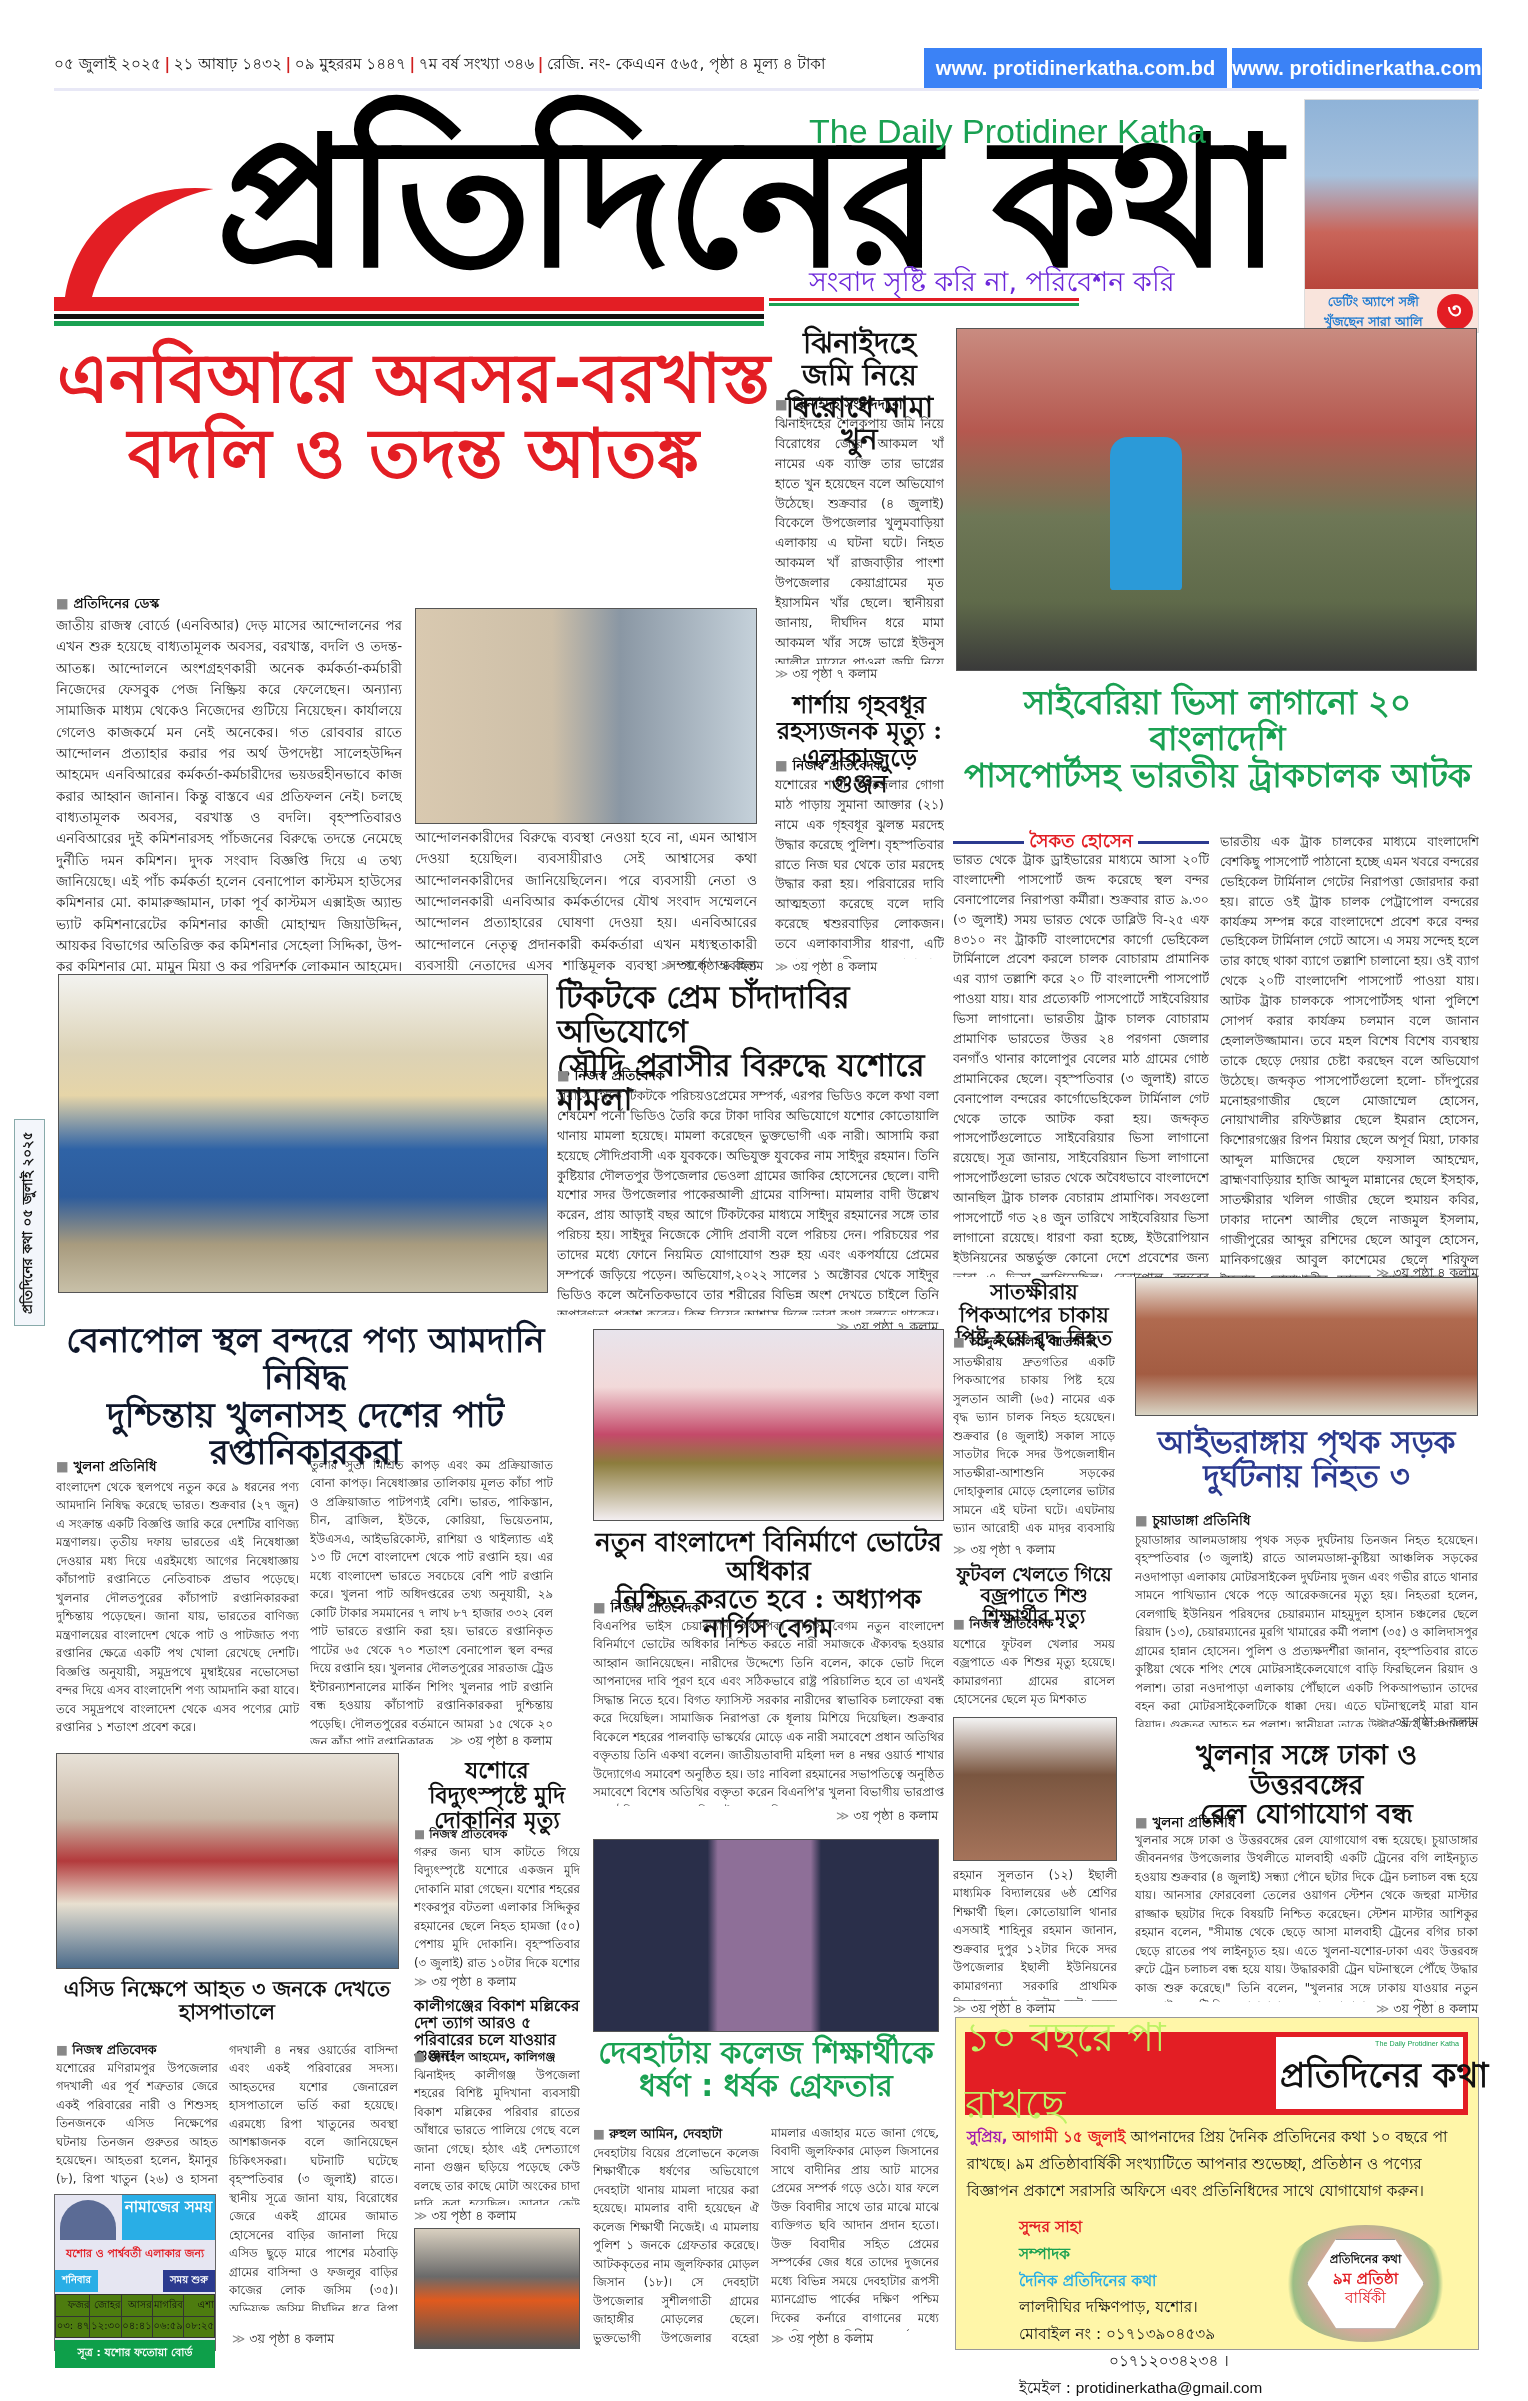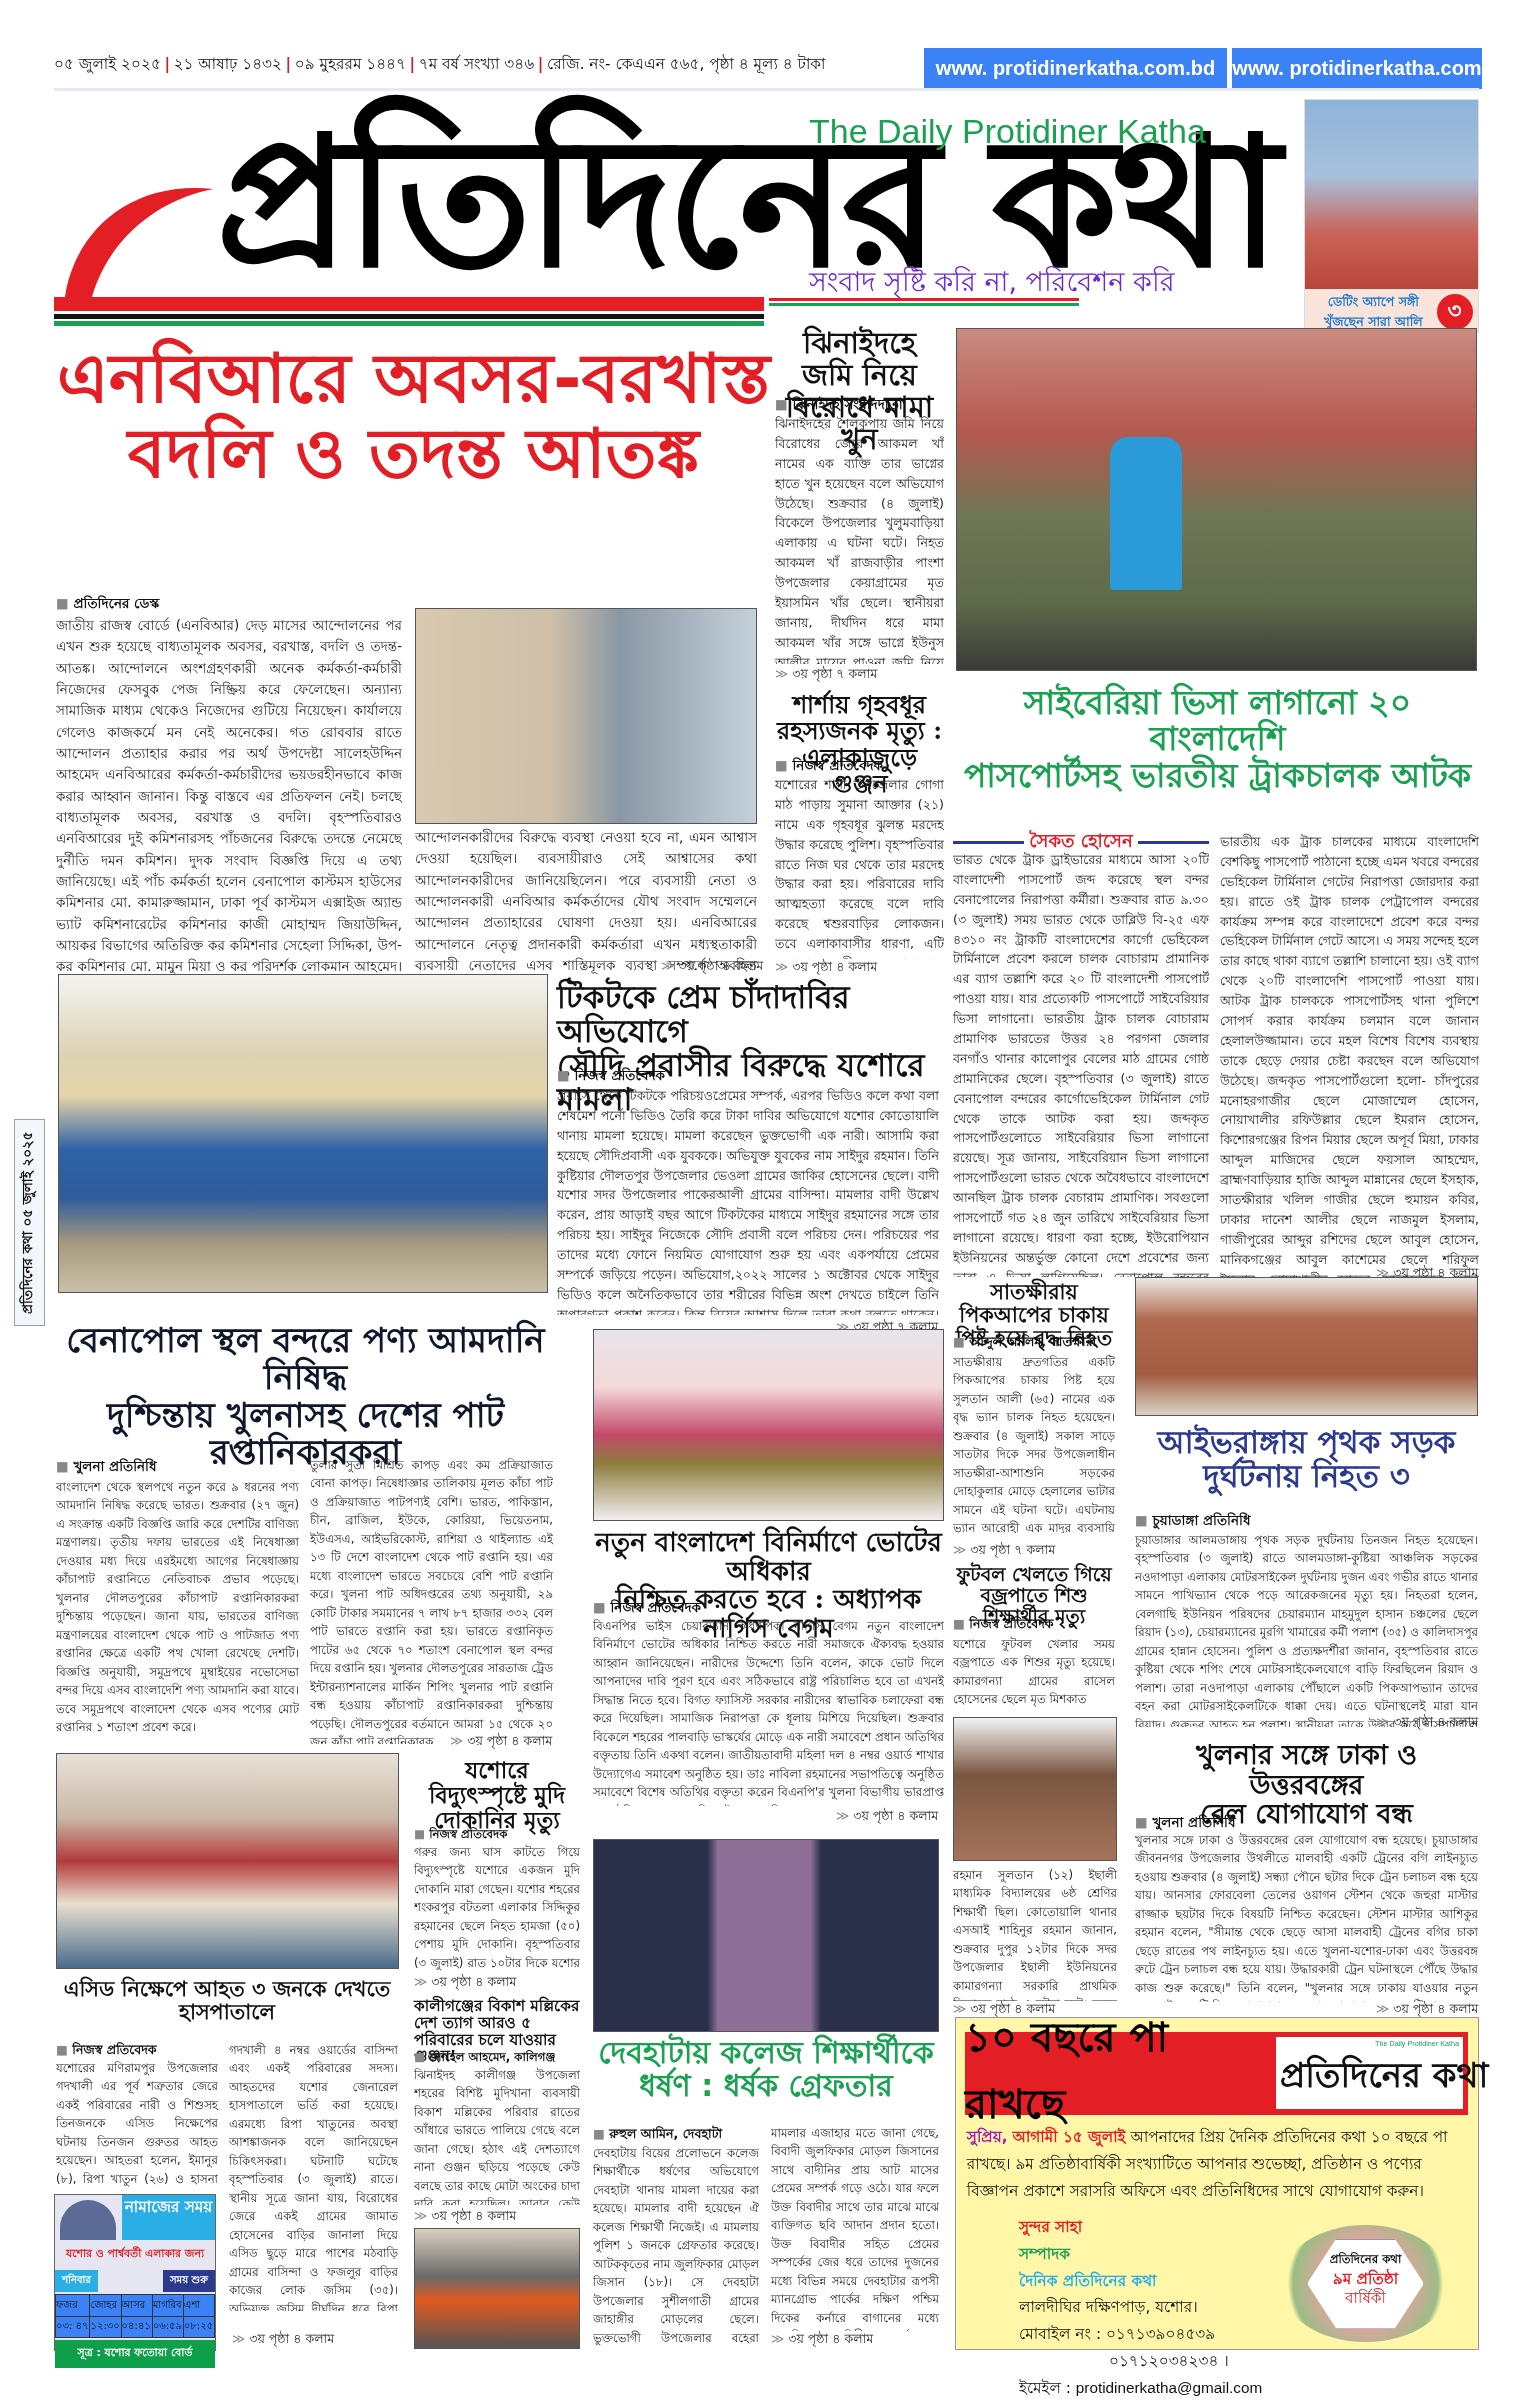--- a/index.html
+++ b/index.html
@@ -26,21 +26,21 @@
   .teaser .pg{position:absolute;right:5.4px;top:194px;width:36px;height:36px;border-radius:50%;background:#e31e24;color:#fff;font-size:21.6px;font-weight:bold;display:flex;align-items:center;justify-content:center}
   .headline{font-weight:bold;line-height:1.1;text-align:center}
   .body{font-size:13.5px;line-height:1.58;text-align:justify;color:#222}
   .byline{font-size:13.5px;font-weight:bold;color:#111}
   .byline::before{content:"■ ";color:#888}
   .cont{font-size:12.6px;color:#222}
   .cont::before{content:"≫ ";color:#888}
   .photo{border:0.9px solid #555;overflow:hidden}
   .prayer{left:54px;top:2194px;width:162px;height:157px;border:0.9px solid #666;background:#e6e6f2}
   table.pt{border-collapse:collapse;width:100%;font-size:10px}
-  table.pt td{border:0.9px solid #333;text-align:left;padding:1.8px 0;background:#3b82f6}
+  table.pt td{border:0.9px solid #333;text-align:right;padding:1.8px 0;background:#4d7c0f}
   .ad{left:955px;top:2017px;width:524px;height:333px;background:#fff6a8;border:0.9px solid #999}
 </style>
 </head>
 <body>
 
 <div class="abs topline">
   <span>০৫ জুলাই ২০২৫</span><span class="sep">|</span><span>২১ আষাঢ় ১৪৩২</span><span class="sep">|</span><span>০৯ মুহররম ১৪৪৭</span><span class="sep">|</span><span>৭ম বর্ষ সংখ্যা ৩৪৬</span><span class="sep">|</span><span>রেজি. নং- কেএএন ৫৬৫, পৃষ্ঠা ৪ মূল্য ৪ টাকা</span>
 </div>
 <a class="abs urlbox" style="left:924px;width:303px">www. protidinerkatha.com.bd</a>
 <a class="abs urlbox" style="left:1232px;width:250px">www. protidinerkatha.com</a>
@@ -220,21 +220,21 @@
   <div>দেবহাটায় কলেজ শিক্ষার্থীকে</div>
   <div>ধর্ষণ : ধর্ষক গ্রেফতার</div>
 </div>
 <div class="abs byline" style="left:593px;top:2125px;font-size:12.6px">রুহুল আমিন, দেবহাটা</div>
 <div class="abs body" style="left:593px;top:2144px;width:166px;height:205px;overflow:hidden;font-size:11.7px">দেবহাটায় বিয়ের প্রলোভনে কলেজ শিক্ষার্থীকে ধর্ষণের অভিযোগে দেবহাটা থানায় মামলা দায়ের করা হয়েছে। মামলার বাদী হয়েছেন ঐ কলেজ শিক্ষার্থী নিজেই। এ মামলায় পুলিশ ১ জনকে গ্রেফতার করেছে। আটককৃতের নাম জুলফিকার মোড়ল জিসান (১৮)। সে দেবহাটা উপজেলার সুশীলগাতী গ্রামের জাহাঙ্গীর মোড়লের ছেলে। ভুক্তভোগী উপজেলার বহেরা গ্রামের সাইফুল ইসলামের কলেজ পড়ুয়া কন্যার দায়ের করা দেবহাটা থানার</div>
 <div class="abs body" style="left:771px;top:2124px;width:168px;height:207px;overflow:hidden;font-size:11.7px">মামলার এজাহার মতে জানা গেছে, বিবাদী জুলফিকার মোড়ল জিসানের সাথে বাদীনির প্রায় আট মাসের প্রেমের সম্পর্ক গড়ে ওঠে। যার ফলে উক্ত বিবাদীর সাথে তার মাঝে মাঝে ব্যক্তিগত ছবি আদান প্রদান হতো। উক্ত বিবাদীর সহিত প্রেমের সম্পর্কের জের ধরে তাদের দুজনের মধ্যে বিভিন্ন সময়ে দেবহাটার রূপসী ম্যানগ্রোভ পার্কের দক্ষিণ পশ্চিম দিকের কর্নারে বাগানের মধ্যে একাধিকবার শারিরীক সম্পর্ক গড়ে ওঠে এবং বিবাদী তাদের</div>
 <div class="abs cont" style="left:771px;top:2330px">৩য় পৃষ্ঠা ৪ কলাম</div>
 
 <div class="abs ad">
   <div style="position:absolute;left:9px;top:13.5px;width:503px;height:83px;background:#e31e24;display:flex">
-    <div style="flex:0 0 306px;color:#000000;font-size:40px;font-weight:bold;display:flex;align-items:center;justify-content:center">১০ বছরে পা রাখছে</div>
+    <div style="flex:0 0 306px;color:#bef264;font-size:40px;font-weight:normal;display:flex;align-items:center;justify-content:center">১০ বছরে পা রাখছে</div>
     <div style="flex:1;background:#fff;margin:5.4px;position:relative">
       <div style="position:absolute;right:3.6px;top:1.8px;font-size:7.2px;color:#1aa152;font-family:'Liberation Sans',sans-serif">The Daily Protidiner Katha</div>
       <div style="position:absolute;left:3.6px;top:12.6px;font-size:34px;font-weight:bold;font-family:'DejaVu Serif',serif;white-space:nowrap">প্রতিদিনের কথা</div>
     </div>
   </div>
   <div style="position:absolute;left:10.8px;top:106px;width:502px;font-size:15.3px;line-height:1.75">
     <span style="color:#a21caf;font-weight:bold">সুপ্রিয়,</span>
     <span style="color:#e31e24;font-weight:bold">আগামী ১৫ জুলাই</span>
     <span>আপনাদের প্রিয় দৈনিক প্রতিদিনের কথা ১০ বছরে পা রাখছে। ৯ম প্রতিষ্ঠাবার্ষিকী সংখ্যাটিতে আপনার শুভেচ্ছা, প্রতিষ্ঠান ও পণ্যের বিজ্ঞাপন প্রকাশে সরাসরি অফিসে এবং প্রতিনিধিদের সাথে যোগাযোগ করুন।</span>
   </div>

